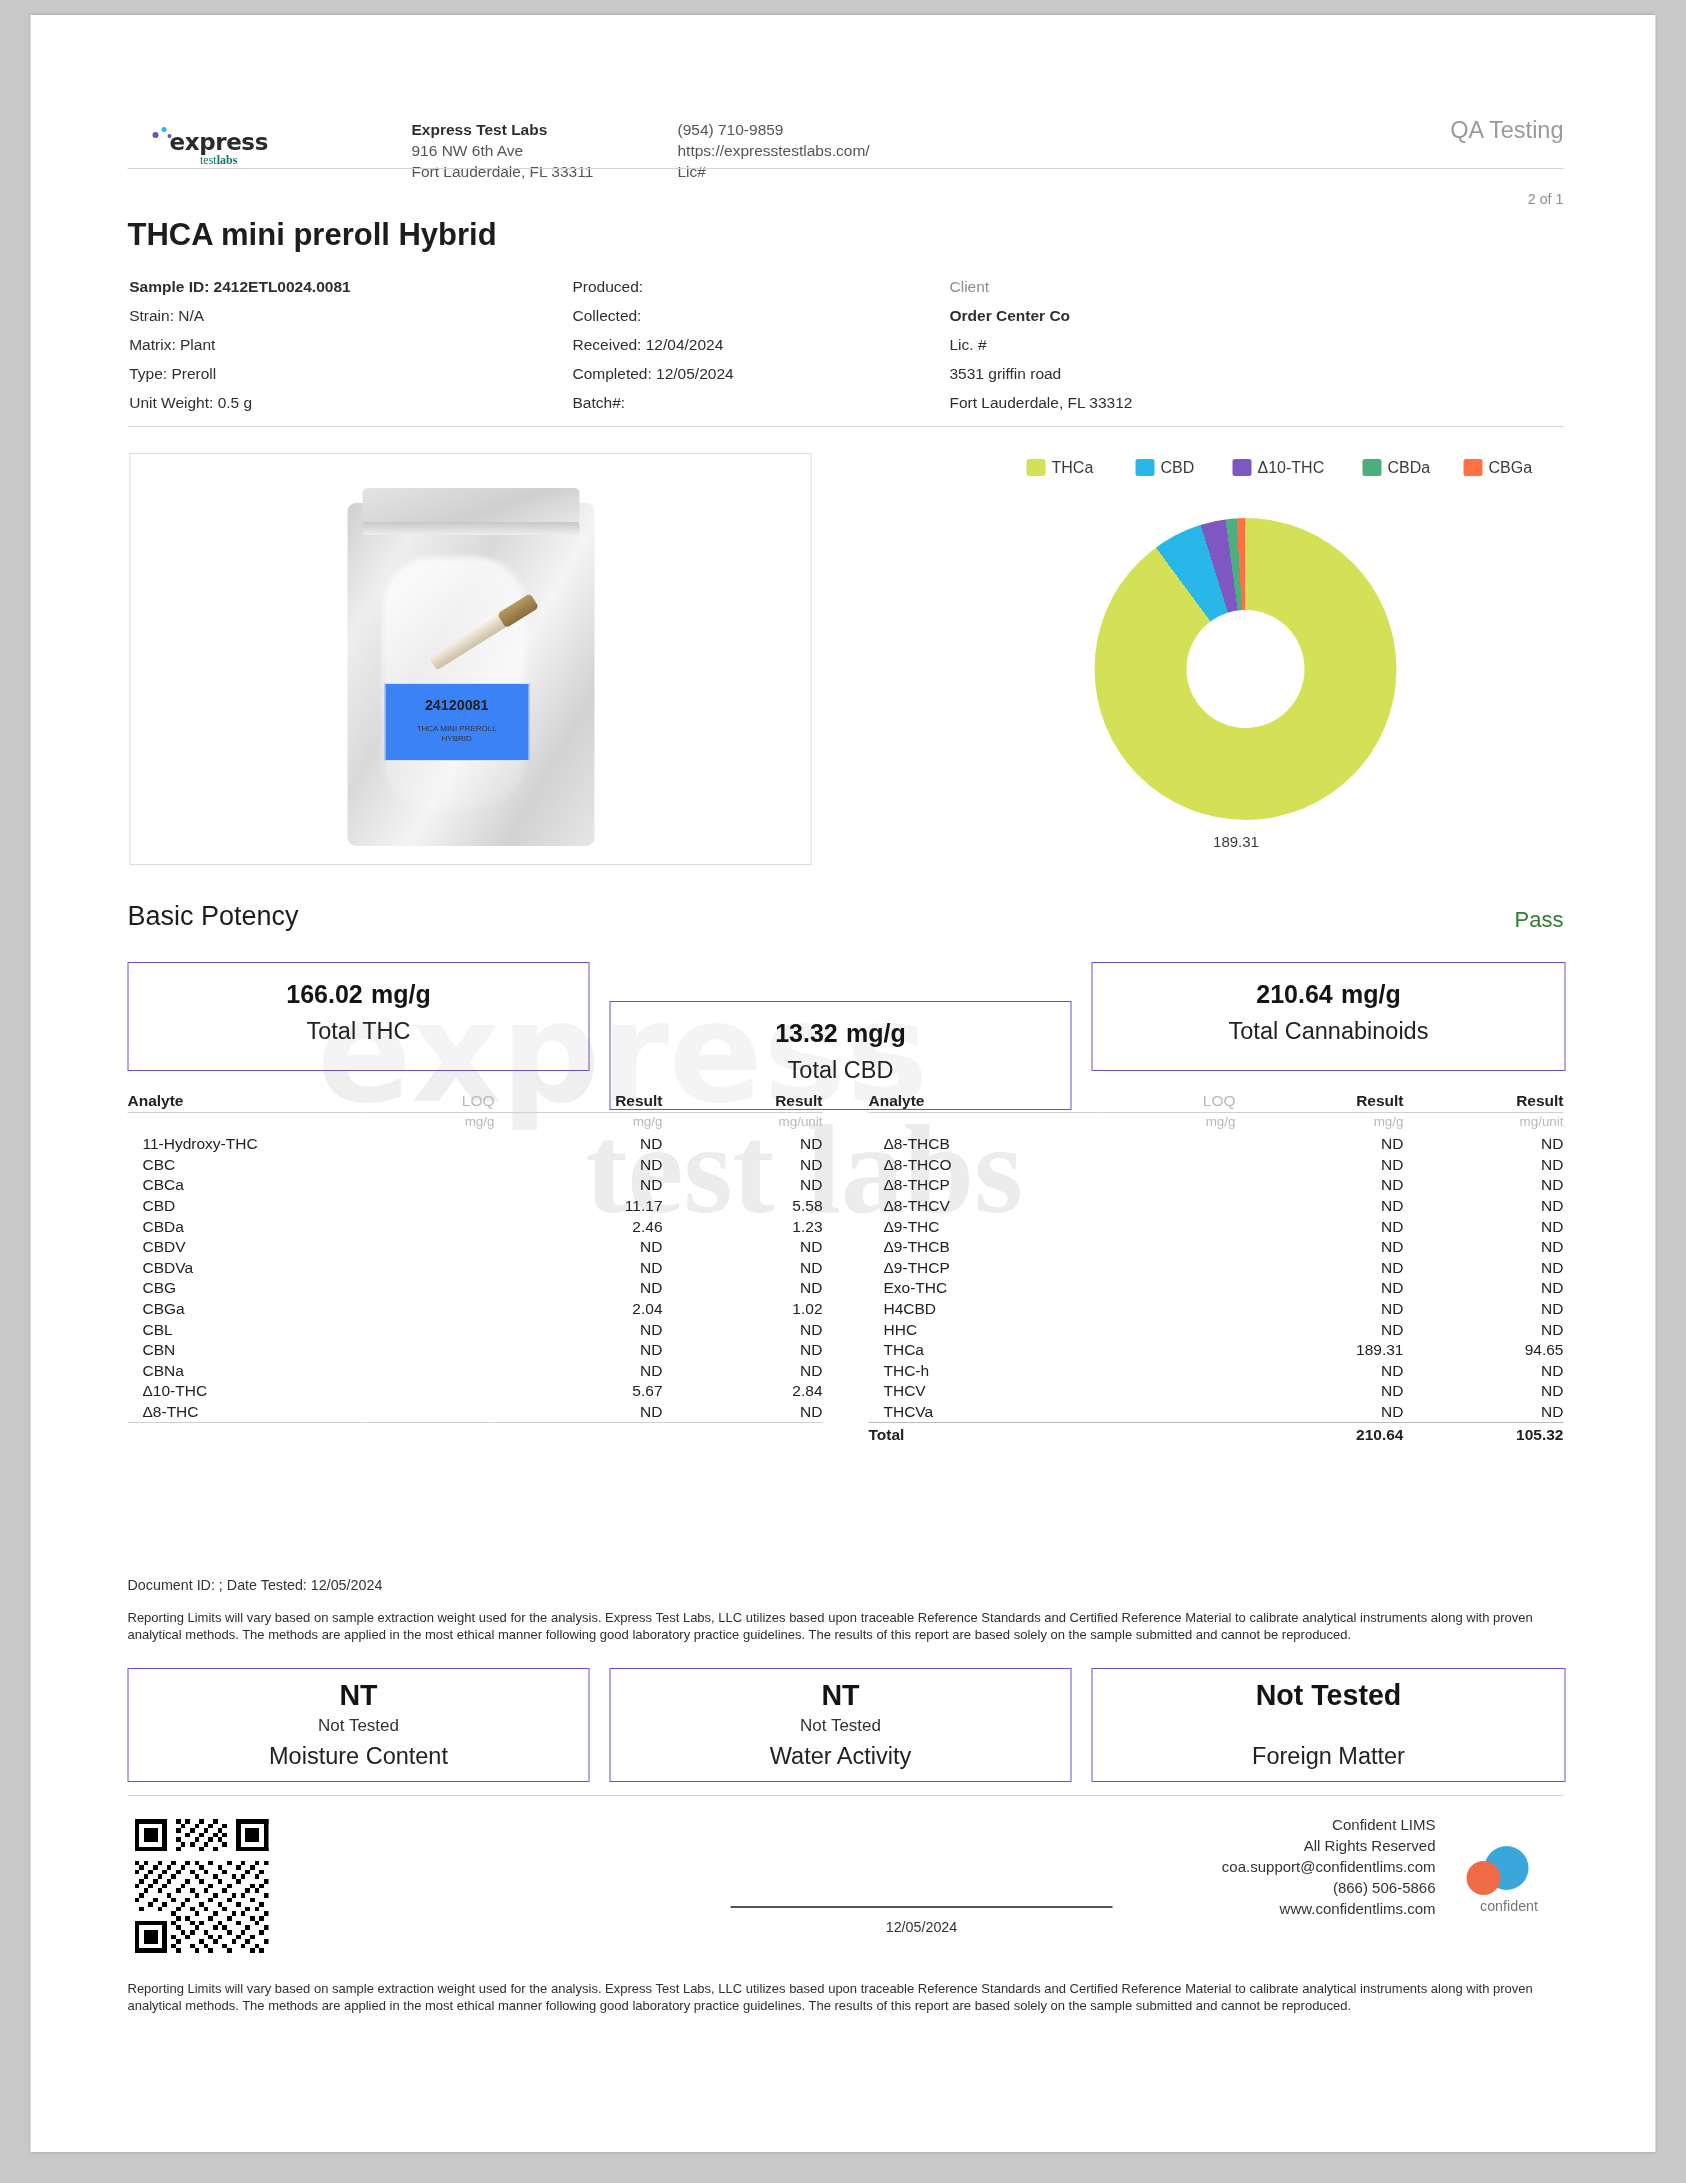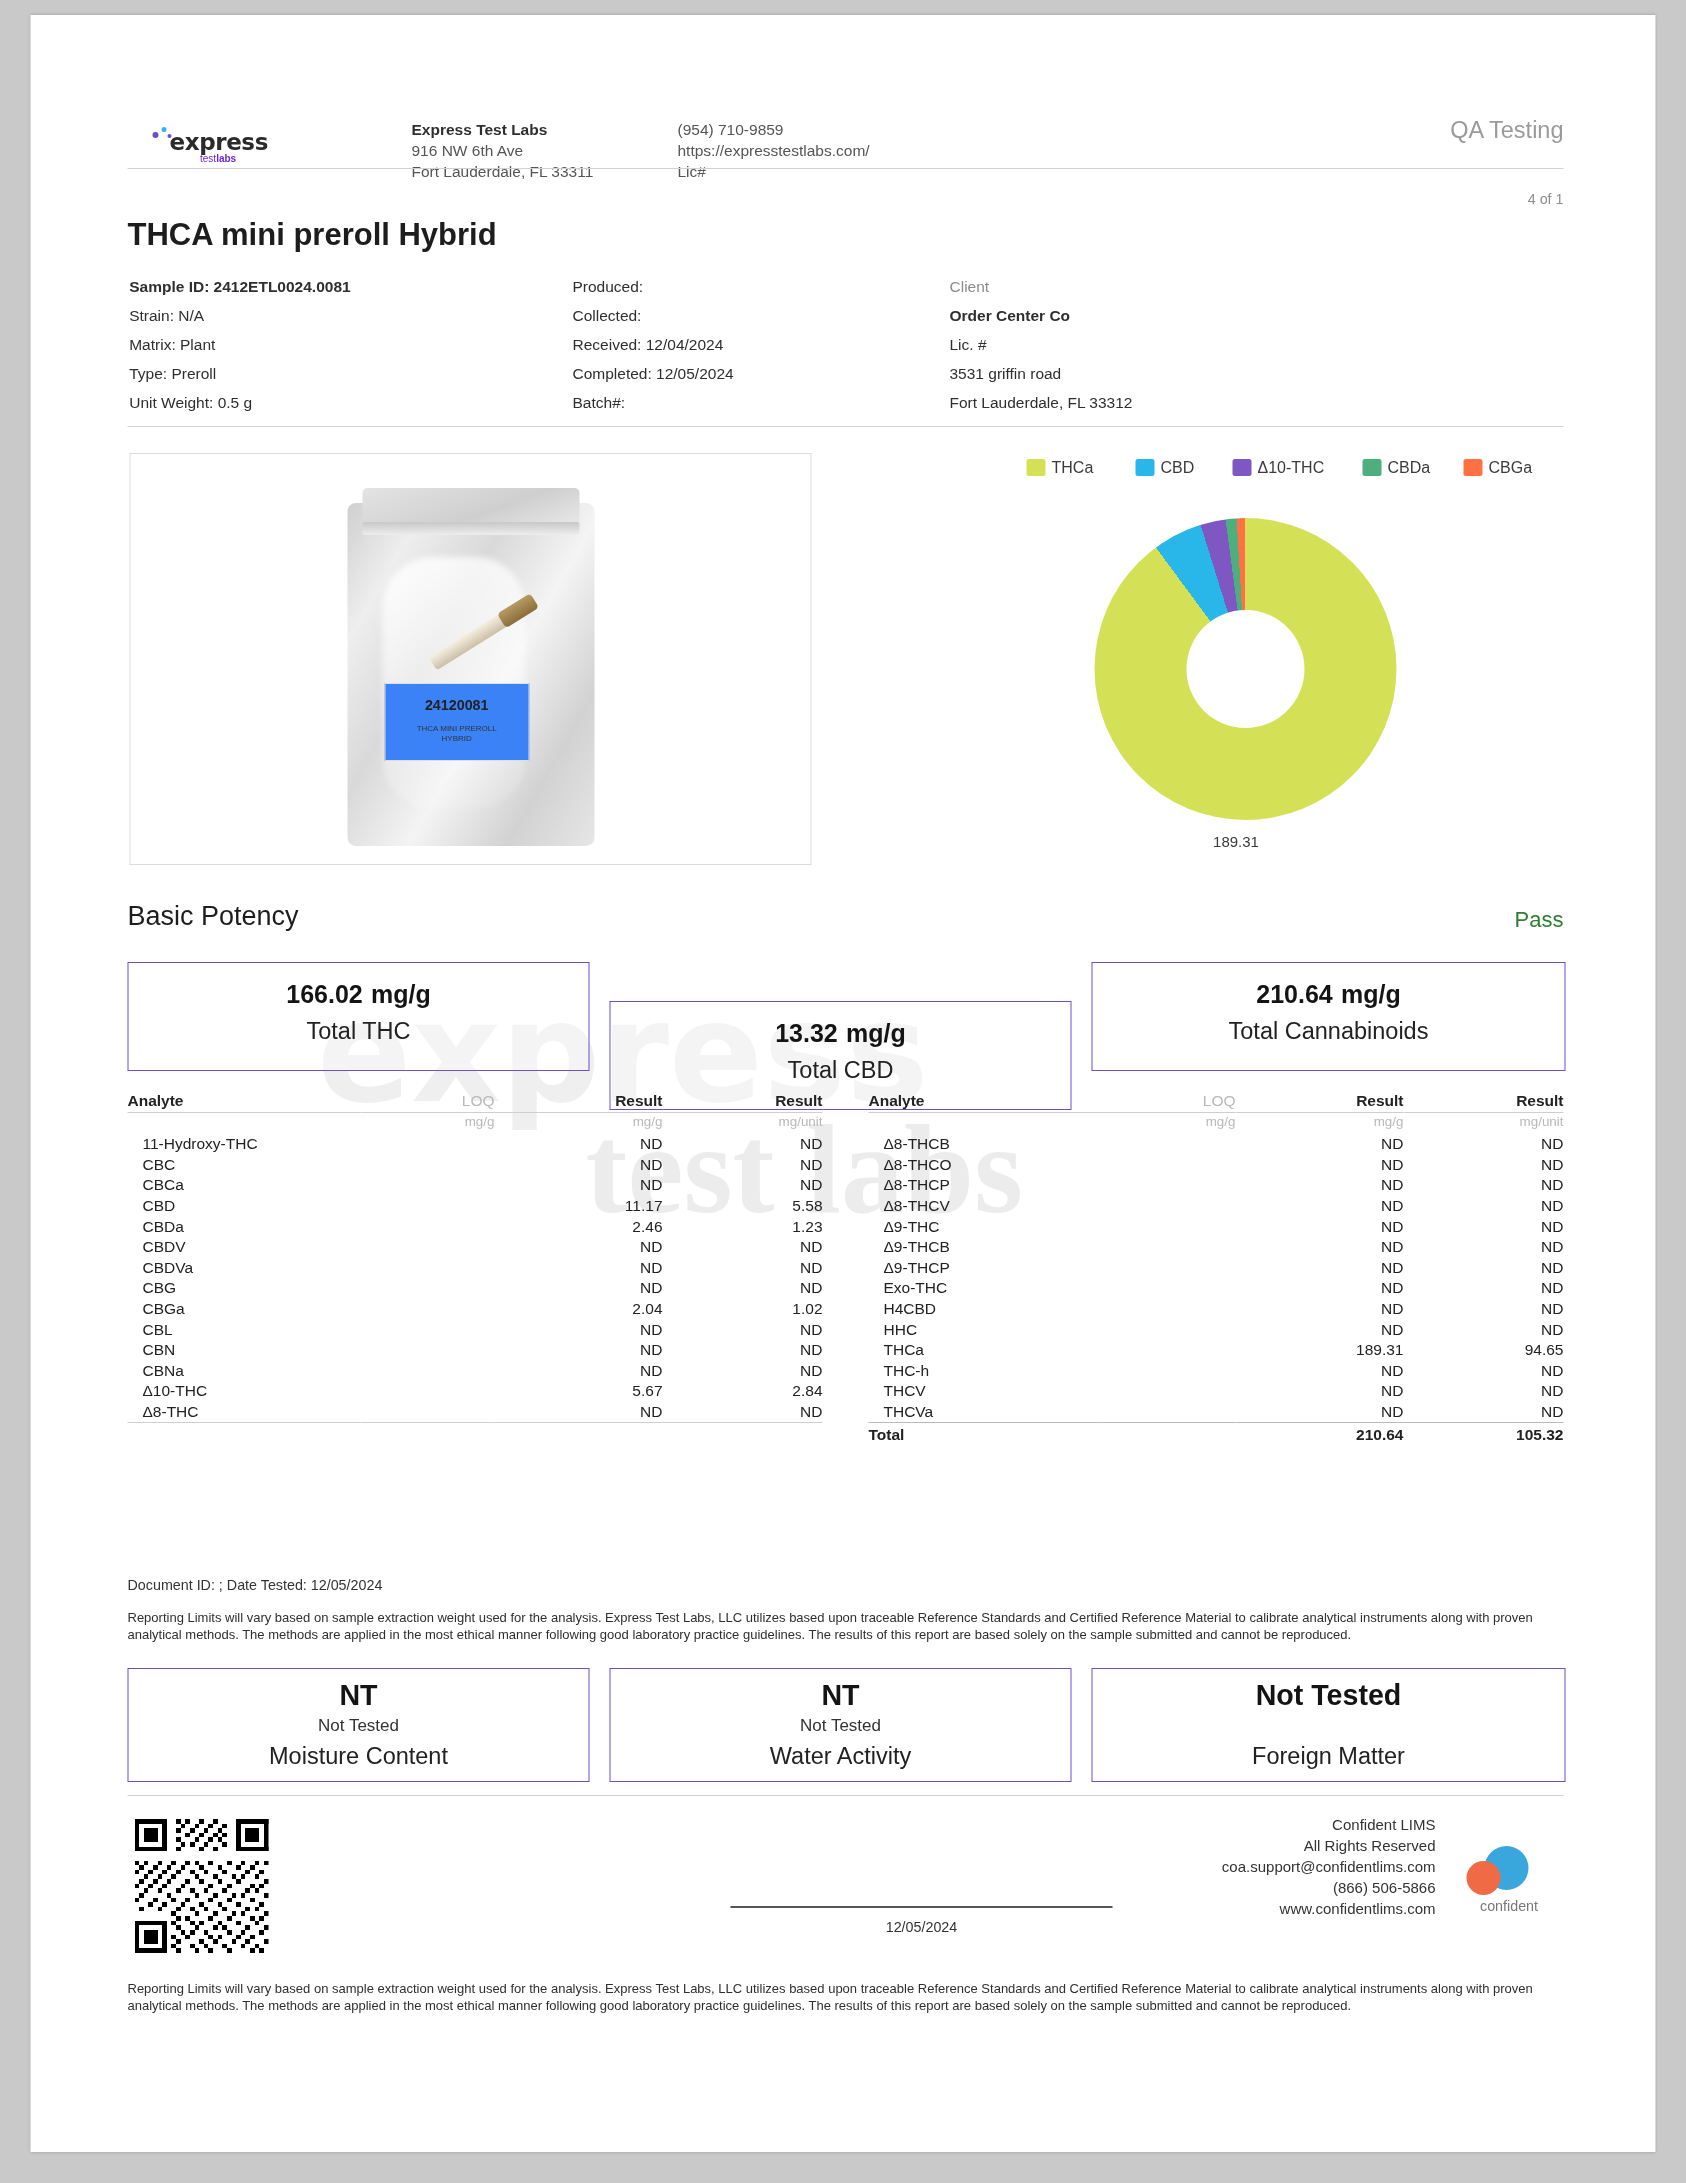--- a/index.html
+++ b/index.html
@@ -17,21 +17,21 @@
     background:#ffffff;
     box-shadow:0 0 3.4px rgba(0,0,0,.25);
     overflow:hidden;
   }
   .inner{position:absolute;left:97px;top:0;width:1436px;height:100%;}
 
   
   .hdr{position:absolute;left:0;top:99px;width:1436px;height:76px;}
   .logo{position:absolute;left:23.5px;top:6.7px;width:134px;height:52px;}
   .logo .l1{font-size:23px;font-weight:bold;color:#2b2b2b;letter-spacing:-0.4px;position:absolute;left:18.5px;top:8.4px;font-family:"DejaVu Sans",sans-serif;}
-  .logo .l2{font-size:10px;color:#6d28d9;position:absolute;left:49px;top:32px;font-family:Liberation Sans, sans-serif;}
+  .logo .l2{font-size:12px;color:#0f766e;position:absolute;left:49px;top:32px;font-family:Liberation Serif, serif;}
   .logo .l2 b{font-weight:bold;}
   .logo .dots{position:absolute;left:1.7px;top:6.7px;}
   .logo .dots i{display:block;position:absolute;border-radius:50%;}
 
   .hdr .col-a{position:absolute;left:284px;top:5px;width:235px;}
   .hdr .col-b{position:absolute;left:550px;top:5px;width:277px;}
   .hdr .name{font-size:15.5px;font-weight:bold;color:#2f2f2f;line-height:21px;}
   .hdr .ln{font-size:15.5px;color:#555;line-height:21px;}
   .hdr .qa{position:absolute;right:0;top:3.4px;font-size:23.5px;color:#9a9a9a;}
   .hdr .pg{position:absolute;right:0;top:77px;font-size:14.3px;color:#8e8e8e;}
@@ -146,21 +146,21 @@
         <div class="name">Express Test Labs</div>
         <div class="ln">916 NW 6th Ave</div>
         <div class="ln">Fort Lauderdale, FL 33311</div>
       </div>
       <div class="col-b">
         <div class="ln">(954) 710-9859</div>
         <div class="ln">https://expresstestlabs.com/</div>
         <div class="ln">Lic#</div>
       </div>
       <div class="qa">QA Testing</div>
-      <div class="pg">4 of 1</div>
+      <div class="pg">2 of 1</div>
     </div>
     <div class="rule" style="top:153px;"></div>
 
     <div class="title">THCA mini preroll Hybrid</div>
 
     <div class="meta c1">
       <div><b>Sample ID: 2412ETL0024.0081</b></div>
       <div>Strain: N/A</div>
       <div>Matrix: Plant</div>
       <div>Type: Preroll</div>

